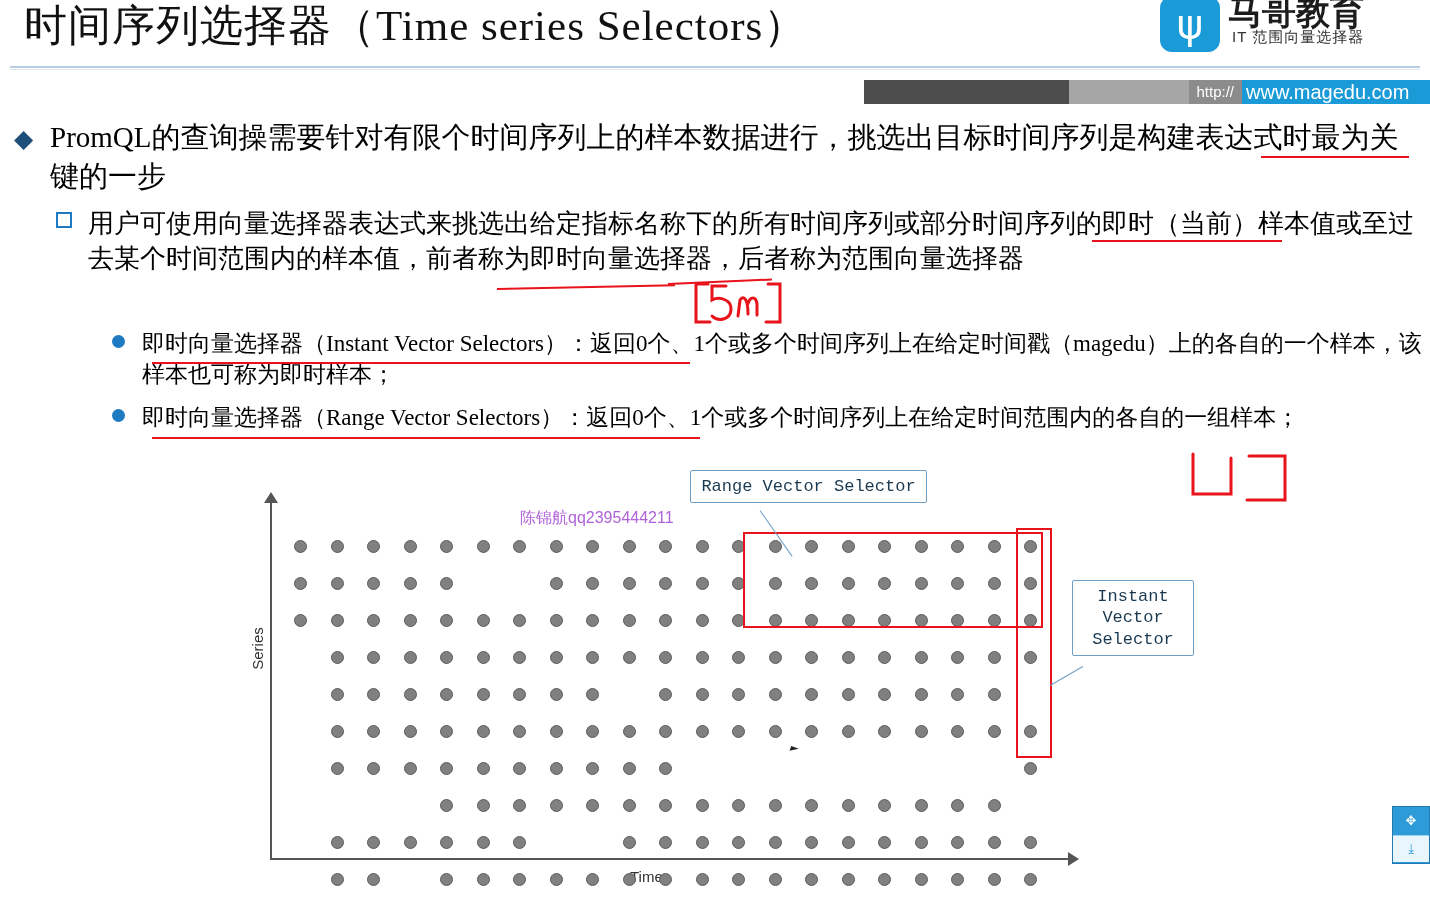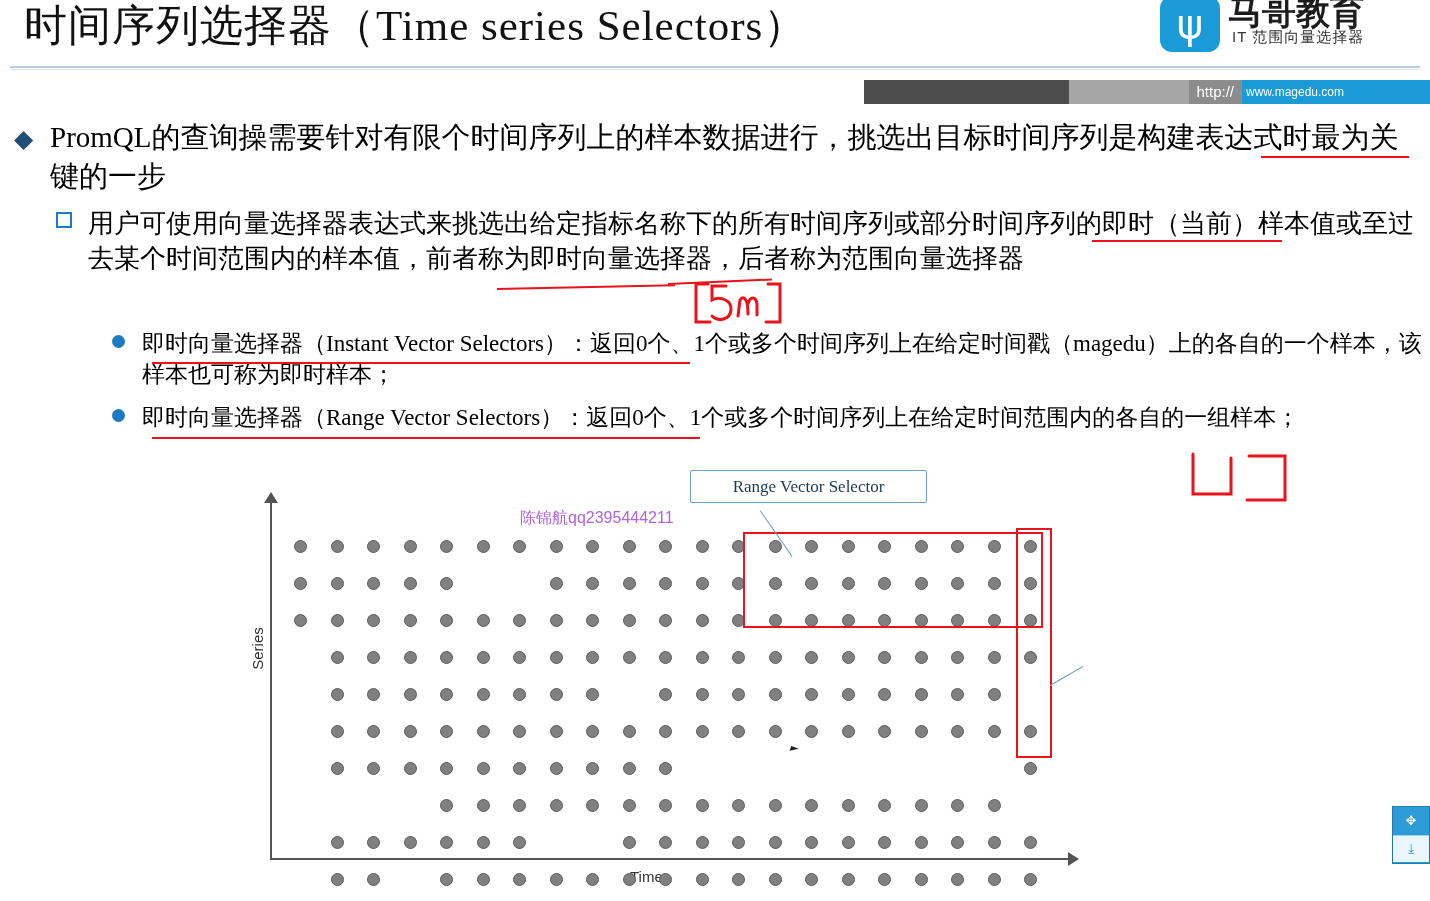--- a/index.html
+++ b/index.html
@@ -106,21 +106,21 @@
     font-size: 15px;
     text-align: right;
     padding-right: 8px;
     line-height: 24px;
     font-family: "Liberation Sans", sans-serif;
   }
   #url-seg-site {
     width: 184px;
     background: #1a9ad7;
     color: #fff;
-    font-size: 12px;
+    font-size: 20px;
     line-height: 24px;
     padding-left: 4px;
     font-family: "Liberation Sans", sans-serif;
     overflow: hidden;
     white-space: nowrap;
   }
 
   
   .lvl1 {
     position: absolute;
@@ -263,21 +263,21 @@
     border: 1px solid #5b5b5b;
     box-sizing: border-box;
   }
 
   .callout {
     position: absolute;
     border: 1px solid #6f9ec4;
     background: #fff;
     color: #1b3a52;
     font-size: 17px;
-    font-family: Liberation Serif, serif;
+    font-family: Liberation Mono, monospace;
     text-align: center;
     border-radius: 2px;
     padding: 5px 10px;
     line-height: 1.25;
   }
   .callout-leader {
     position: absolute;
     background: #6f9ec4;
     height: 1px;
     transform-origin: left center;
@@ -604,20 +604,25 @@
 
   <div class="sel-box" style="left:493px; top:62px; width:300px; height:96px;"></div>
 
   <div class="sel-box" style="left:766px; top:58px; width:36px; height:230px;"></div>
 
   <div class="callout" style="left:440px; top:0px; width:215px;">
     <span>Range Vector Selector</span>
   </div>
   <div class="callout-leader" style="left:510px; top:40px; width:56px; transform:rotate(55deg);"></div>
 
+  <div class="callout" style="left:822px; top:110px; width:100px;">
+    <div>Instant</div>
+    <div>Vector</div>
+    <div>Selector</div>
+  </div>
   <div class="callout-leader" style="left:800px; top:215px; width:38px; transform:rotate(-30deg);"></div>
 </div>
 
 <div id="watermark">陈锦航qq2395444211</div>
 <div id="cursor"></div>
 
 <div id="float-widget">
   <div class="fw-top">✥</div>
   <div class="fw-bot">⤓</div>
 </div>

